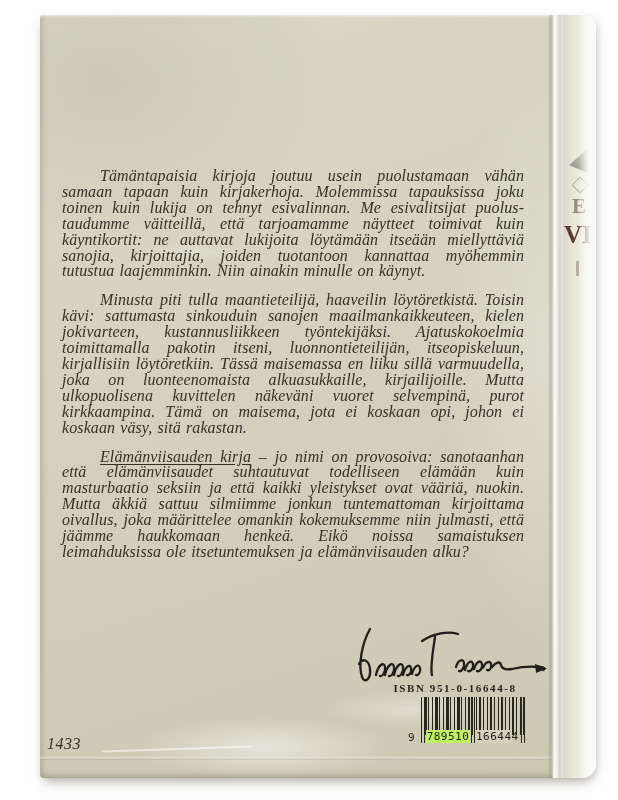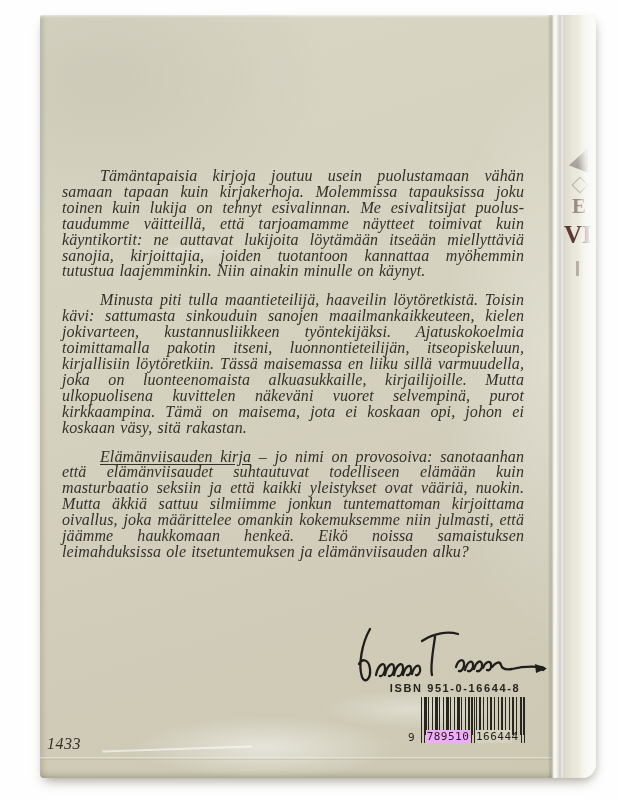--- a/index.html
+++ b/index.html
@@ -49,35 +49,35 @@
         background:linear-gradient(90deg, rgba(250,250,247,0) 0%, rgba(250,250,247,0.78) 45%, #fbfbf9 88%);}
   
   .text-block{position:absolute;left:22px;top:153px;width:462px;color:#343028;}
   .text-block p{margin:0 0 13px 0;font-style:italic;font-size:16px;line-height:15.9px;
         text-align:justify;text-indent:38px;letter-spacing:0.1px;word-spacing:1px;}
   .lead-underline{text-decoration:underline;text-underline-offset:2px;}
   
   .signature{position:absolute;left:300px;top:610px;width:215px;height:68px;}
   
   .isbn-label{position:absolute;left:335px;top:667px;width:160px;text-align:center;
-        font-family:Liberation Sans, sans-serif;font-weight:bold;font-size:11px;
+        font-family:Liberation Serif, serif;font-weight:bold;font-size:11px;
         letter-spacing:1.6px;color:#26251f;white-space:nowrap;}
   .barcode{position:absolute;left:368px;top:682px;width:118px;height:48px;
         font-family:"DejaVu Sans Mono", monospace;color:#1f1e1a;}
   .bc-bars{position:absolute;left:13px;top:0;width:104px;height:38px;
         background:repeating-linear-gradient(90deg,
           #27261f 0 1.3px, transparent 1.3px 3.1px,
           #27261f 3.1px 5.5px, transparent 5.5px 7.1px,
           #27261f 7.1px 8.1px, transparent 8.1px 11px);}
   .bc-guard{position:absolute;top:0;width:4px;height:46px;
         background:linear-gradient(90deg,#27261f 0 1.3px, transparent 1.3px 2.6px, #27261f 2.6px 3.9px, transparent 3.9px);}
   .g-left{left:13px;} .g-mid{left:63px;} .g-right{left:113px;}
   .bc-digit-first{position:absolute;left:0;top:34px;font-size:11px;}
   .bc-digits-1{position:absolute;left:18px;top:33px;width:44px;text-align:center;
-        font-size:11px;letter-spacing:0.5px;background:#f0abfc;}
+        font-size:11px;letter-spacing:0.5px;background:#bef264;}
   .bc-digits-2{position:absolute;left:68px;top:33px;width:36px;text-align:center;
         font-size:11px;letter-spacing:0.5px;background:#d5d1be;}
   
   .credit{position:absolute;left:8px;top:700px;font-style:italic;font-weight:bold;
         font-size:12px;color:#3a352d;letter-spacing:0.2px;}
   .print-code{position:absolute;left:7px;top:720px;font-style:italic;font-size:16px;
         color:#35302a;letter-spacing:0.5px;}
 </style>
 </head>
 <body>

